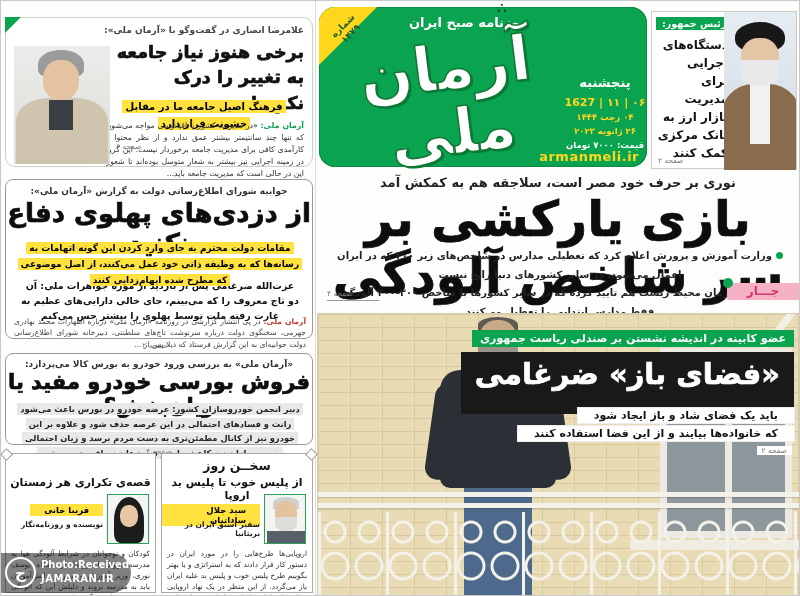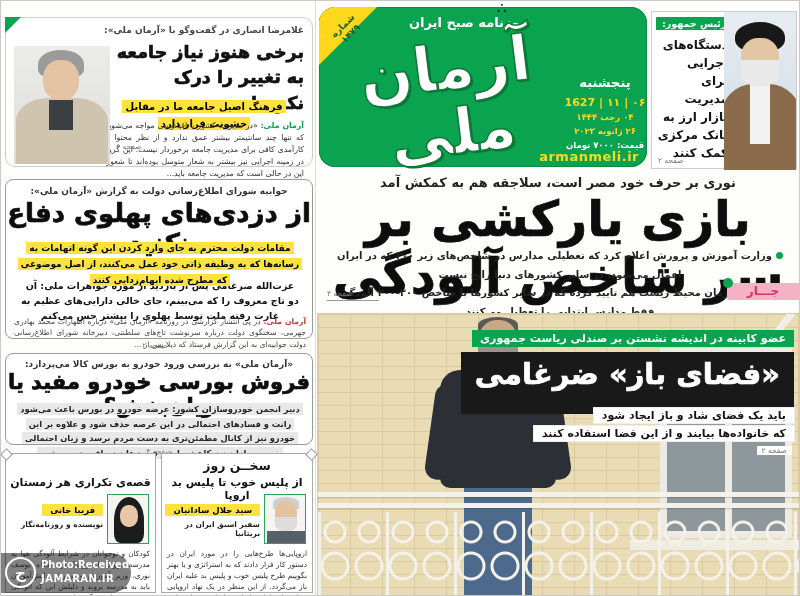--- a/index.html
+++ b/index.html
@@ -85,21 +85,21 @@
   .z-jeans{left:46px;top:164px;width:68px;height:114px;background:#4c6避;}
   .railing{left:0;bottom:0;width:100%;height:104px;}
   .rail-bar{position:absolute;left:0;width:100%;height:5px;background:#f3f1e9;box-shadow:0 1px 1px rgba(0,0,0,.15);}
   .swirls{position:absolute;left:0;top:20px;width:100%;height:84px;
     background-image:radial-gradient(circle at 17px 20px,transparent 8px,#f3f1e9 9px,#f3f1e9 11px,transparent 12px),
       radial-gradient(circle at 17px 54px,transparent 11px,#f3f1e9 12px,#f3f1e9 14px,transparent 15px),
       linear-gradient(90deg,#f3f1e9 0 3px,transparent 3px);
     background-size:34px 84px,34px 84px,68px 84px;}
   .z-kicker{right:6px;top:16px;background:#0aa350;color:#fff;font-size:11px;font-weight:bold;padding:2px 8px;}
   .z-head-box{right:6px;top:38px;background:#191919;color:#fff;font-size:29px;font-weight:bold;padding:5px 14px 23px;letter-spacing:-.5px;}
-  .z-sub{right:6px;background:#fff;color:#141414;font-size:11px;font-weight:bold;padding:1px 8px;box-shadow:0 0 0 1px #eee;}
+  .z-sub{right:6px;background:#fff;color:#141414;font-size:11px;font-weight:bold;padding:1px 16px;box-shadow:0 0 0 1px #eee;}
   .z-page{right:8px;top:132px;background:#fff;padding:0 5px;}
 
   
   .pahlavi{left:4px;top:178px;width:308px;height:160px;background:#fff;border:1px solid #9a9a9a;border-radius:8px;}
   .ph-kicker{left:0;top:6px;width:100%;text-align:center;font-size:9px;font-weight:bold;color:#333;}
   .ph-head{left:0;top:18px;width:100%;text-align:center;font-size:26px;font-weight:bold;color:#0d0d0d;}
   .ph-high{left:10px;top:60px;width:288px;text-align:center;font-size:9px;font-weight:bold;line-height:1.8;}
   .ph-high span{background:#ffe23e;padding:1px 3px;box-decoration-break:clone;-webkit-box-decoration-break:clone;}
   .ph-quote{left:14px;top:98px;width:280px;text-align:center;font-size:9.5px;font-weight:bold;color:#111;line-height:1.6;}
   .ph-body{left:8px;top:136px;width:292px;font-size:7.6px;color:#444;line-height:1.5;text-align:justify;}
@@ -114,21 +114,21 @@
   .car-page{left:0;bottom:-12px;width:100%;text-align:center;}
 
   
   .colbox{background:#fff;border:1px solid #a9a9a9;}
   .note{left:4px;top:452px;width:151px;height:140px;}
   .speech{left:160px;top:452px;width:152px;height:140px;}
   .cb-header{left:0;top:4px;width:100%;text-align:center;font-size:12.5px;font-weight:bold;color:#141414;}
   .cb-diamond{top:-4px;width:9px;height:9px;background:#fff;border:1px solid #999;transform:rotate(45deg);}
   .cb-title{left:0;top:22px;width:100%;text-align:center;font-size:11px;font-weight:bold;color:#111;}
   .cb-photo{right:6px;top:40px;width:42px;height:50px;border:1px solid #2da05a;background:#f4f4f2;overflow:hidden;}
-  .cb-name{right:52px;top:50px;font-size:8.5px;font-weight:bold;background:#ffe23e;padding:1px 8px;}
+  .cb-name{right:52px;top:50px;font-size:8.5px;font-weight:bold;background:#ffe23e;padding:1px 14px;}
   .cb-role{right:52px;top:66px;font-size:7.5px;font-weight:bold;color:#222;}
   .cb-body{left:5px;top:94px;width:calc(100% - 10px);font-size:7.4px;color:#333;line-height:1.5;text-align:justify;}
   .w-hijab{left:6px;top:2px;width:30px;height:46px;background:#1c1c1c;border-radius:50% 50% 20% 20%;}
   .w-face{left:12px;top:10px;width:18px;height:22px;background:#e8c6a6;border-radius:45%;}
   .m-hair{left:8px;top:2px;width:26px;height:12px;background:#cfcfcf;border-radius:50% 50% 0 0;}
   .m-face{left:10px;top:6px;width:22px;height:26px;background:#e3c2a0;border-radius:45%;}
   .m-beard{left:10px;top:22px;width:22px;height:14px;background:#dddcd8;border-radius:0 0 45% 45%;}
   .m-suit{left:2px;top:36px;width:38px;height:14px;background:#57606a;}
 
   

